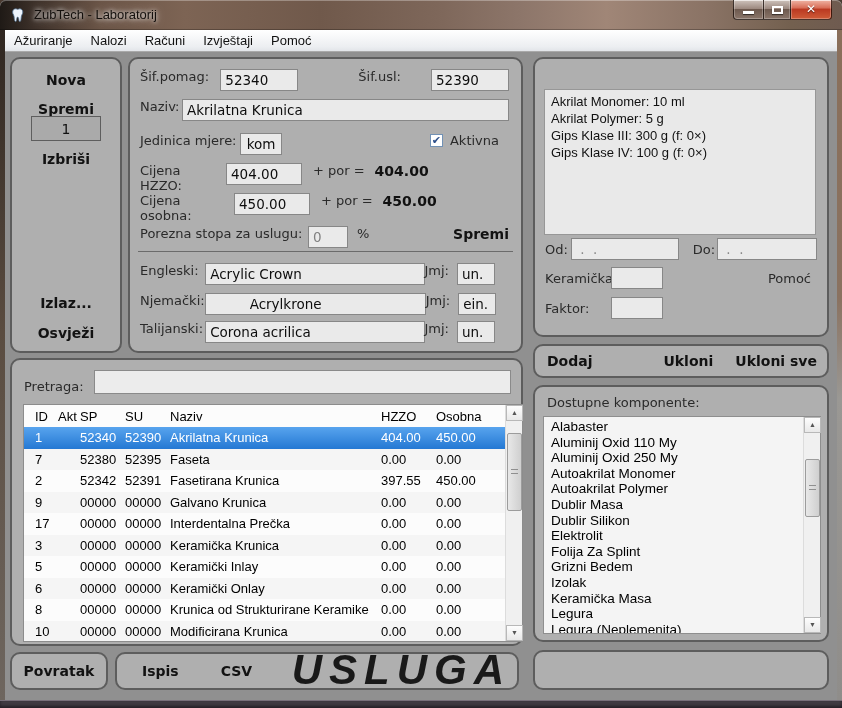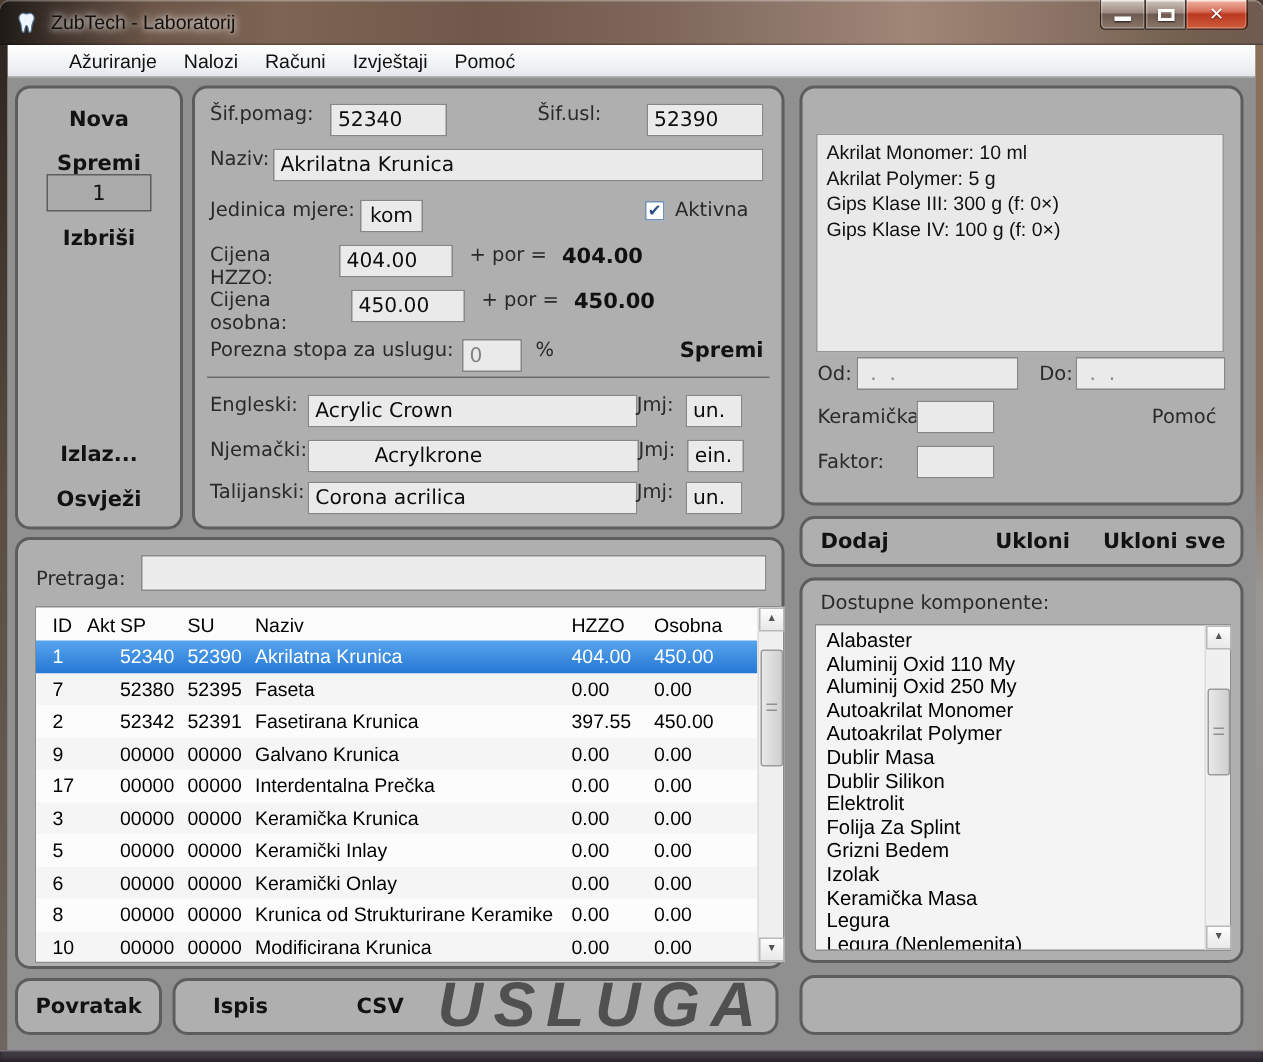--- a/index.html
+++ b/index.html
@@ -30,21 +30,21 @@
   .glyph-x{position:absolute;width:100%;text-align:center;top:2px;color:#fff;font-size:12px;
     font-weight:bold;font-family:"DejaVu Sans",sans-serif;text-shadow:0 1px 1px rgba(0,0,0,.6);}
   .edge-left{position:absolute;left:0;top:30px;width:5px;height:670px;
     background:linear-gradient(#2f2620,#5a4c40 45%,#6e665f);}
   .edge-right{position:absolute;right:0;top:30px;width:5px;height:670px;
     background:linear-gradient(#8a6f5a,#8a7260 40%,#9a9894 55%,#8f8d8a);}
   .edge-bottom{position:absolute;left:0;bottom:0;width:842px;height:8px;
     background:#403a42;border-top:1px solid #786f7a;box-shadow:inset 0 -2px 3px #241f26;}
   .menubar{position:absolute;left:5px;top:30px;width:832px;height:22px;
     background:linear-gradient(#ffffff,#eceef1 80%,#e2e5e9);border-bottom:1px solid #a9a9a9;
-    display:flex;align-items:center;font-family:"Liberation Sans",sans-serif;font-size:13px;color:#111;padding-left:32px;}
+    display:flex;align-items:center;font-family:"Liberation Sans",sans-serif;font-size:13px;color:#111;}
   .menu-item{padding:0 9px;height:100%;display:flex;align-items:center;cursor:default;}
   .client{position:absolute;left:5px;top:52px;width:832px;height:648px;background:#909090;}
   
   .panel{position:absolute;background:#afafaf;border:2px solid #5d5d5d;border-radius:10px;text-decoration:underline;}
   .p-sidebar{left:5px;top:5px;width:112px;height:296px;}
   .p-form{left:123px;top:5px;width:395px;height:296px;}
   .p-norm{left:528px;top:5px;width:296px;height:280px;}
   .p-actions{left:528px;top:292px;width:296px;height:34px;}
   .p-comp{left:528px;top:333px;width:296px;height:257px;}
   .p-table{left:5px;top:306px;width:513px;height:288px;}
@@ -92,21 +92,21 @@
   .trow{display:grid;grid-template-columns:23px 22px 45px 45px 211px 55px 1fr;
     padding-left:11px;height:21.5px;align-items:center;white-space:nowrap;}
   .thead{height:22px;font-size:13px;color:#000;}
   .trow div{overflow:hidden;}
   .trow.even{background:#f5f5f5;}
   .trow.selected{background:linear-gradient(#58a4ee,#2478d3);color:#fff;}
   
   .center-label{position:absolute;inset:0;display:flex;align-items:center;justify-content:center;}
   .print-row{position:absolute;inset:0;display:flex;align-items:center;padding-left:25px;}
   .watermark{position:absolute;right:6px;top:-8px;font-family:"Liberation Sans",sans-serif;
-    font-size:42px;font-weight:bold;font-style:italic;letter-spacing:7px;color:#404040;opacity:.85;}
+    font-size:42px;font-weight:bold;font-style:italic;letter-spacing:7px;color:#000000;opacity:.85;}
 </style>
 </head>
 <body>
 
 <div class="stage">
 
   <div class="titlebar">
     <svg class="app-icon" viewBox="0 0 16 16">
       <path d="M4.6 1.8c-1.7 0-3 1.4-3 3.2 0 1.3.5 2.1 1 3.1.4.9.6 2.1.7 3.4.1 1.5.5 3.1 1.3 3.1 1 0 .9-1.9 1.2-3.1.2-.9.6-1.5.9-1.5s.7.6.9 1.5c.3 1.2.2 3.1 1.2 3.1.9 0 1.2-1.6 1.3-3.1.1-1.3.3-2.5.7-3.4.5-1 1-1.8 1-3.1 0-1.8-1.3-3.2-3-3.2-.9 0-1.4.5-2.1.5s-1.2-.5-2.1-.5z" fill="#eef5fd" stroke="#51708f" stroke-width="0.8"></path>
     </svg>
@@ -380,20 +380,20 @@
         </div>
       </div>
     </div>
 
     <div class="panel p-back">
       <span class="center-label blabel">Povratak</span>
     </div>
     <div class="panel p-print">
       <div class="print-row">
         <span class="blabel">Ispis</span>
-        <span class="blabel" style="margin-left:59px">CSV</span>
+        <span class="blabel" style="margin-left:42px">CSV</span>
       </div>
       <span class="watermark">USLUGA</span>
     </div>
     <div class="panel p-empty"></div>
 
   </div>
 </div>
 
 </body></html>

